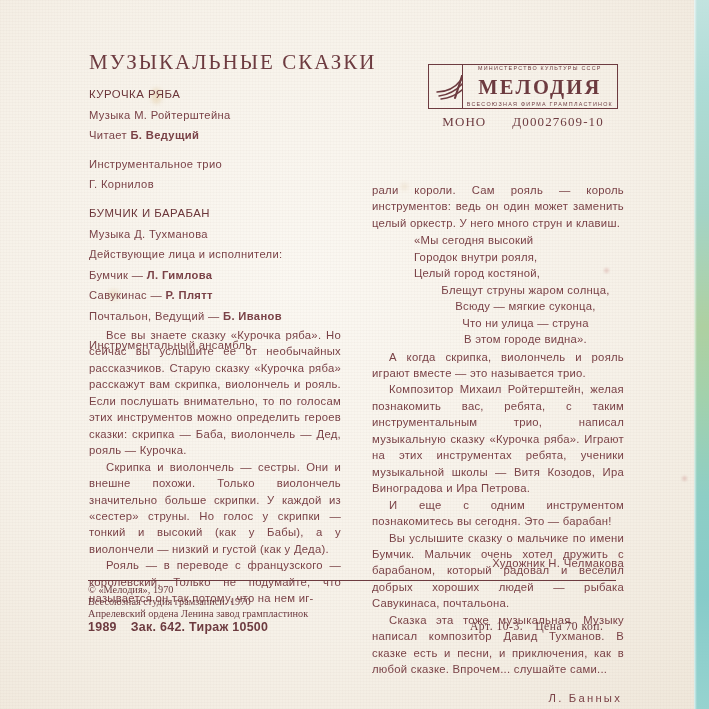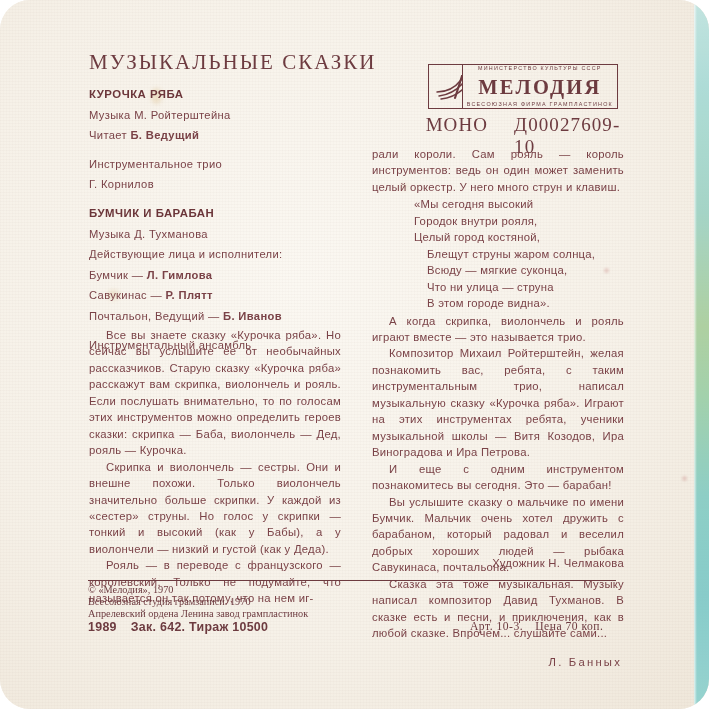--- a/index.html
+++ b/index.html
@@ -8,21 +8,20 @@
     background: #ffffff;
   }
   #sleeve {
     position: relative;
     width: 709px;
     height: 709px;
     overflow: hidden;
     background: #f7f3ec;
     font-family: "Liberation Sans", sans-serif;
     color: #6b3a3e;
-    border-radius: 30px;
   }
   
   #paper {
     position: absolute;
     inset: 0;
     background:
       repeating-linear-gradient(0deg, rgba(140,110,100,0.030) 0px, rgba(140,110,100,0.030) 1px, rgba(0,0,0,0) 1px, rgba(0,0,0,0) 3px),
       repeating-linear-gradient(90deg, rgba(140,110,100,0.022) 0px, rgba(140,110,100,0.022) 1px, rgba(0,0,0,0) 1px, rgba(0,0,0,0) 3px),
       radial-gradient(ellipse at 42% 40%, #fbf8f2 0%, #f6f1e8 58%, #efe7da 100%);
   }
@@ -61,21 +60,21 @@
   #credits {
     position: absolute;
     left: 89px; top: 84px;
     width: 250px;
     font-size: 11.2px;
     line-height: 20.6px;
     color: #7a4247;
     letter-spacing: .35px;
   }
   #credits .work {
-    font-weight: bold;
+    font-weight: normal;
     letter-spacing: .5px;
     font-size: 11.4px;
     color: #6b3539;
   }
   #credits .gap { height: 8px; }
   #credits .nm { font-weight: bold; }
 
   
   #logo-wrap {
     position: absolute;
@@ -118,47 +117,47 @@
     line-height: 22px;
     color: #6d3b40;
     white-space: nowrap;
   }
   #logo-sub {
     margin-top: 5px;
     display: flex;
     justify-content: center;
     gap: 26px;
     font-family: "Liberation Serif", serif;
-    font-size: 19px;
+    font-size: 13px;
     letter-spacing: 1.1px;
     color: #6d3b40;
   }
 
   
   .col {
     position: absolute;
     width: 252px;
     font-size: 11.3px;
     line-height: 16.45px;
     text-align: justify;
     color: #7a4247;
     letter-spacing: .25px;
   }
   #col-left  { left: 89px;  top: 327px; }
   #col-right { left: 372px; top: 146px; }
   .col p { margin: 0; text-indent: 17px; }
-  .col p.noind { text-indent: 0; }
+  .col p.noind { text-indent: 0; margin-top: 36px; }
   .verse {
     margin: 1px 0 1px 0;
     text-align: left;
     text-indent: 0;
   }
   .verse div { white-space: nowrap; }
   .verse .v1 { padding-left: 42px; }
-  .verse .v2 { padding-left: 55px; }
+  .verse .v2 { padding-left: 55px; text-align: center; }
   #sign {
     margin-top: 12px;
     text-align: right;
     text-indent: 0;
     letter-spacing: 2.2px;
     padding-right: 2px;
   }
   #artist {
     position: absolute;
     left: 372px; top: 557px;

